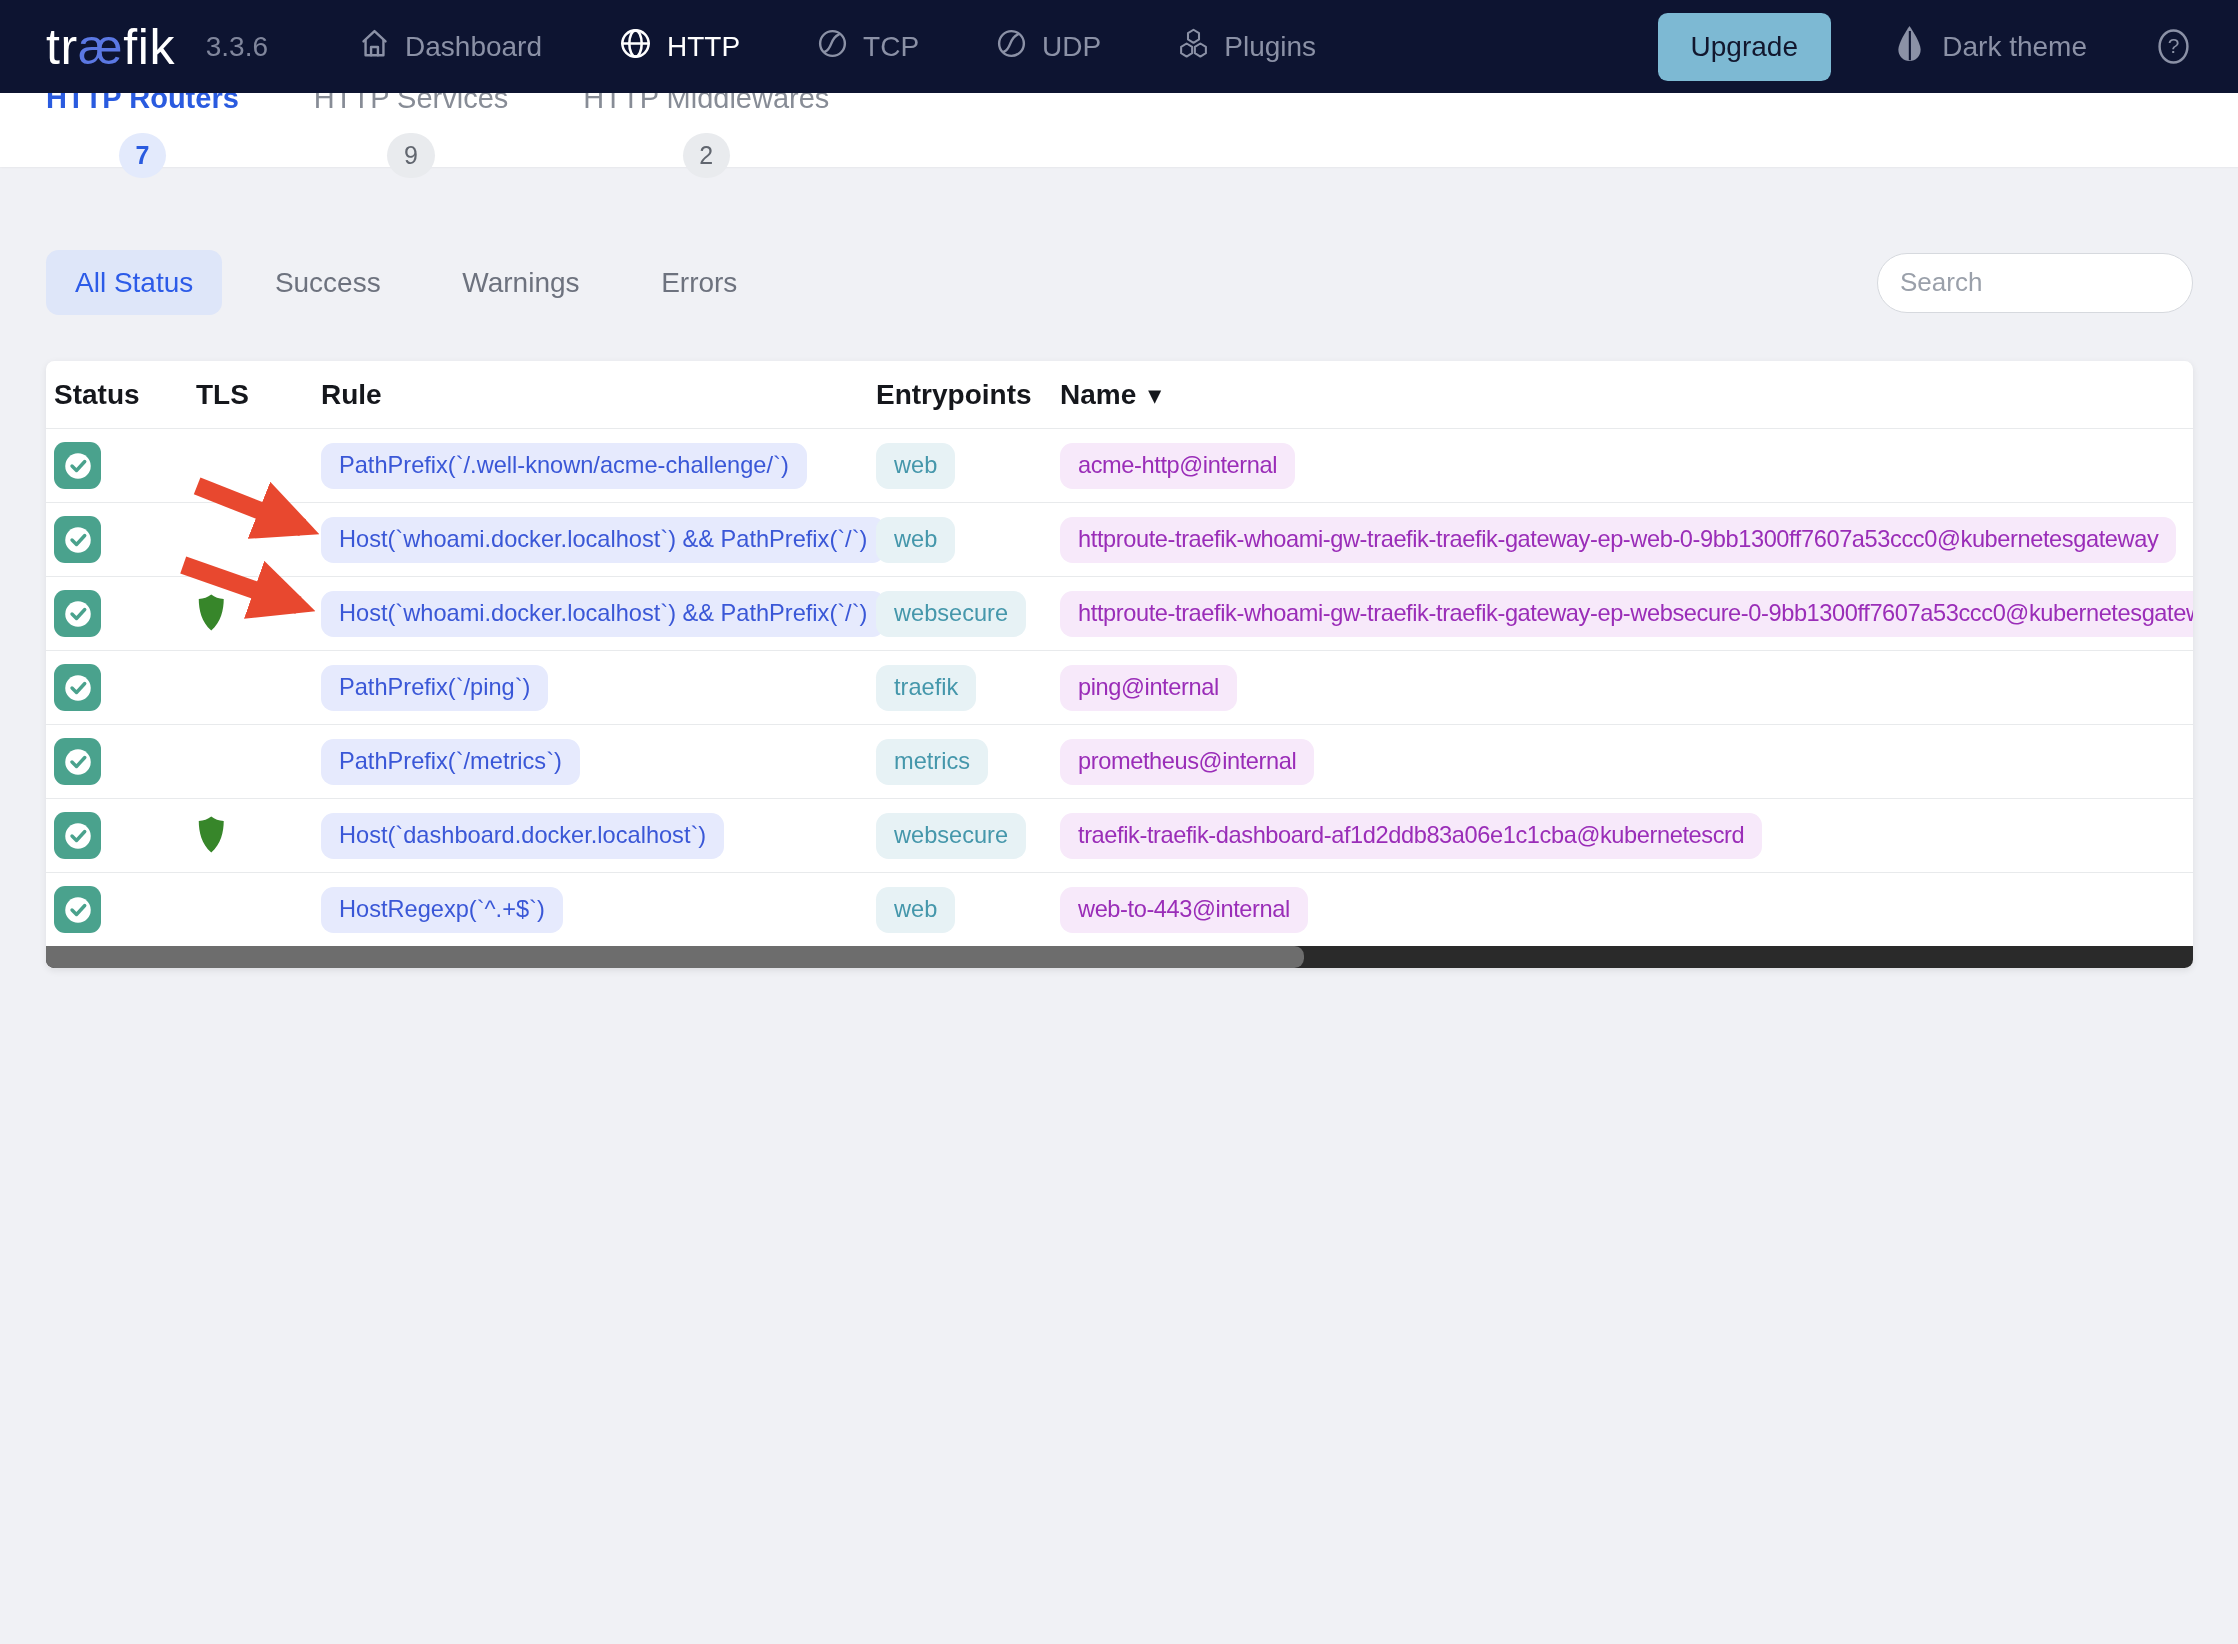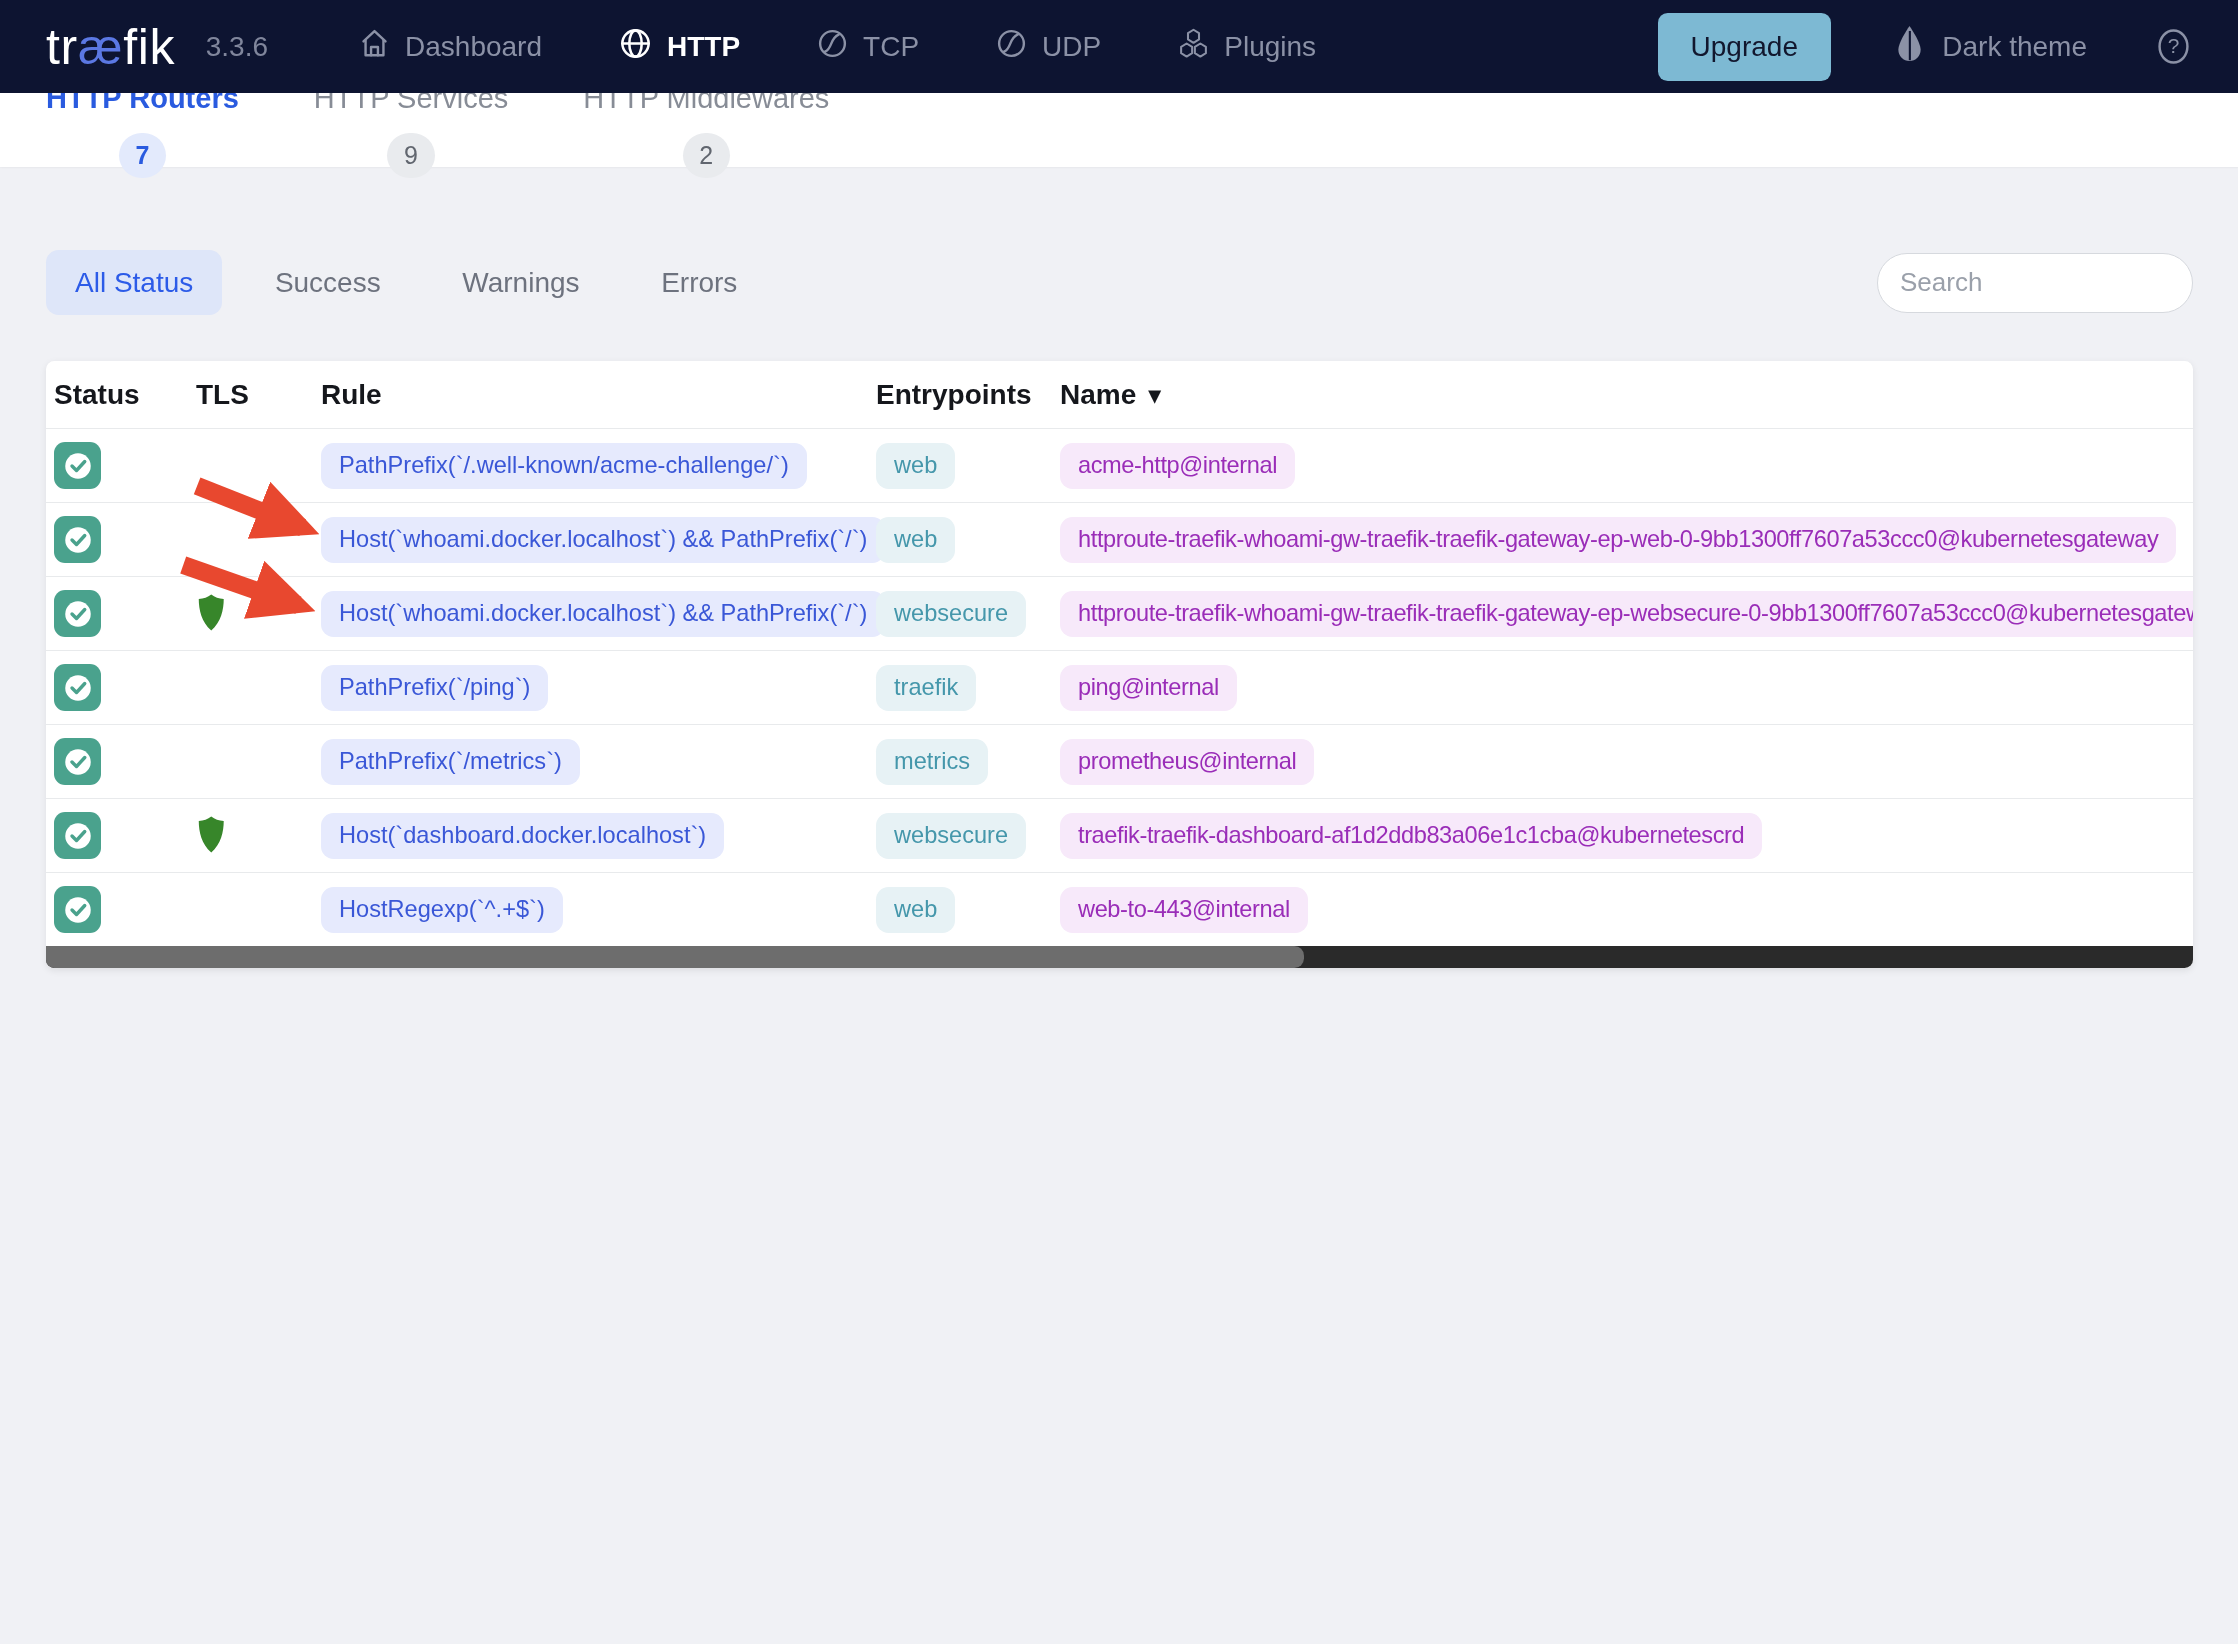--- a/index.html
+++ b/index.html
@@ -6,21 +6,21 @@
   html,body { width:2239px; height:1645px; background:#f0f1f5; font-family:"Liberation Sans", sans-serif; overflow:hidden; }
 
   
   .topnav { height:93px; background:#0d1431; display:flex; align-items:center; padding:0 46px; position:relative; }
   .logo { font-size:50px; font-weight:500; color:#ffffff; letter-spacing:0.7px; cursor:pointer; }
   .logo .ae { color:#5b78e3; }
   .version { margin-left:30.5px; font-size:28px; color:#80869c; }
   .nav-items { display:flex; align-items:center; margin-left:90px; gap:76px;text-align:right; }
   .nav-item { display:flex; align-items:center; gap:14px; font-size:28px; color:#8b91a6; cursor:pointer; }
   .nav-item svg { stroke:#8b91a6; }
-  .nav-item.active { color:#ffffff; font-weight:700; }
+  .nav-item.active { color:#ffffff; font-weight:400; }
   .nav-item.active svg { stroke:#ffffff; }
   .topnav-spacer { flex:1; }
   .upgrade-btn { background:#7db9d3; color:#12172e; font-size:28px; font-weight:500; border:none; border-radius:9.7px; padding:18px 33px; cursor:pointer; font-family:inherit; }
   .theme-toggle { display:flex; align-items:center; gap:15.3px; margin-left:61px; color:#8b91a6; font-size:28px; cursor:pointer; }
   .help-btn { margin-left:67px; cursor:pointer; display:flex; }
 
   
   .subnav { height:74px; background:#ffffff; display:flex; align-items:center; padding:0 46px; gap:75px; box-shadow:0 0.7px 2.1px rgba(0,0,0,.08); }
   .subtab { display:flex; align-items:center; gap:18px; font-size:29px; color:#878c96; cursor:pointer;flex-direction:column; }
   .subtab.active { color:#2a5bdf; font-weight:700; }

